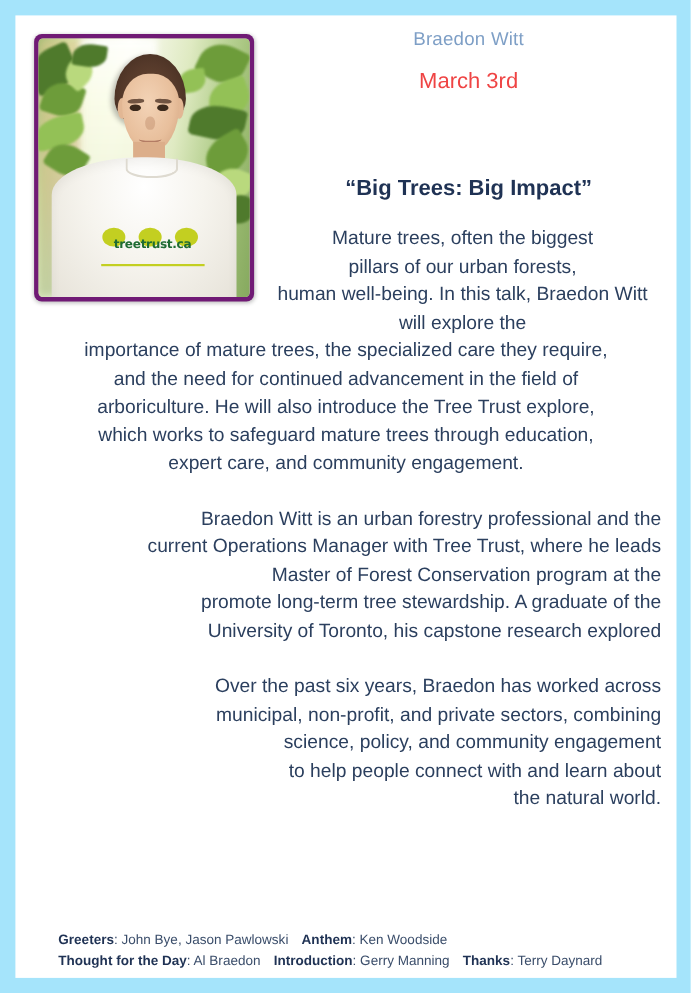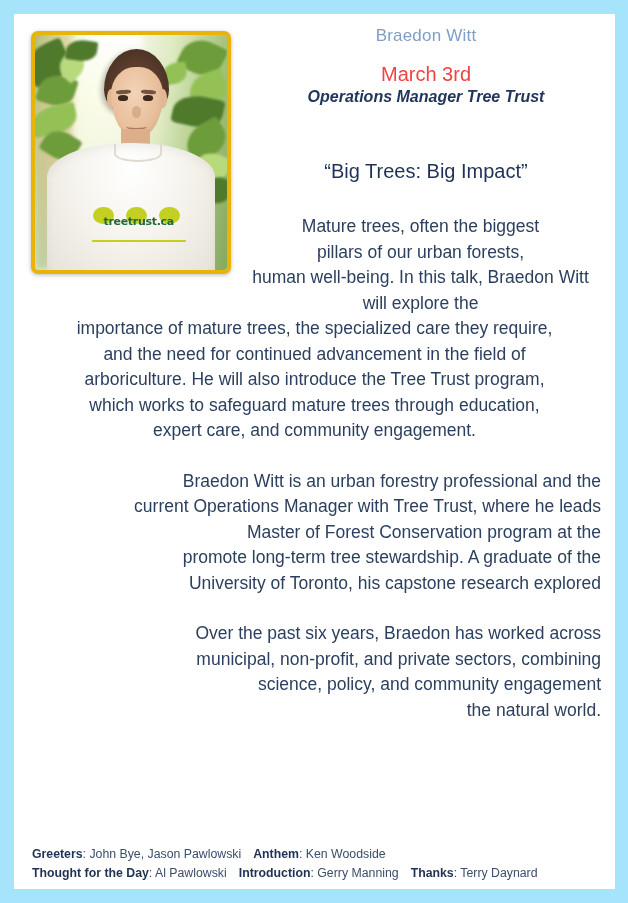--- a/index.html
+++ b/index.html
@@ -32,21 +32,21 @@
     overflow: hidden;
   }
 
   
   .photo-frame {
     position: absolute;
     left: 17px;
     top: 17px;
     width: 200px;
     height: 243px;
-    background: #eab308;
+    background: #701a75;
     border-radius: 7px;
     padding: 4px;
     box-sizing: border-box;
     box-shadow: 0 1px 4px rgba(0,0,0,0.28);
     z-index: 5;
   }
   .photo {
     position: relative;
     width: 100%;
     height: 100%;
@@ -268,29 +268,29 @@
     line-height: 1.25;
     margin-top: 1px;
   }
   .talk-title {
     position: absolute;
     left: 232px;
     top: 146px;
     width: 360px;
     text-align: center;
     font-size: 20px;
-    font-weight: normal;
+    font-weight: bold;
     color: #1f3254;
   }
 
   
   .body-wrap {
     position: absolute;
     left: 14px;
-    top: 200px;
+    top: 190px;
     width: 573px;
     color: #2b3f5e;
     font-size: 17.5px;
     line-height: 25.5px;
   }
   .float-block {
     float: left;
     width: 212px;
     height: 88px;
   }
@@ -306,21 +306,21 @@
   
   .footer {
     position: absolute;
     left: 18px;
     bottom: 6px;
     width: 562px;
     font-size: 12.3px;
     color: #3a4d6a;
     line-height: 19px;
   }
-  .footer .row { white-space: nowrap; }
+  .footer .row { white-space: nowrap; margin-left: 21px; }
   .footer b { color: #1f3254; }
   .footer .gap { display: inline-block; width: 12px; }
 </style>
 </head>
 <body>
 
 <div id="slide">
   <div id="canvas">
 
     <div class="photo-frame">
@@ -364,58 +364,58 @@
           <div class="logo-dot d3"></div>
           <div class="logo-text">treetrust.ca</div>
           <div class="logo-rule"></div>
         </div>
       </div>
     </div>
 
     <div class="header">
       <div class="speaker-name">Braedon Witt</div>
       <div class="talk-date">March 3rd</div>
-      <div class="speaker-role">Operations Manager Tree Trust</div>
     </div>
 
     <div class="talk-title">“Big Trees: Big Impact”</div>
 
     <div class="body-wrap">
       <div class="float-block"></div>
 
       <p class="para p1">
         <span class="ln">Mature trees, often the biggest</span>
         <span class="ln">pillars of our urban forests,</span>
         <span class="ln">human well-being. In this talk, Braedon Witt will explore the</span>
         <span class="ln">importance of mature trees, the specialized care they require,</span>
         <span class="ln">and the need for continued advancement in the field of</span>
-        <span class="ln">arboriculture. He will also introduce the Tree Trust program,</span>
+        <span class="ln">arboriculture. He will also introduce the Tree Trust explore,</span>
         <span class="ln">which works to safeguard mature trees through education,</span>
         <span class="ln">expert care, and community engagement.</span>
       </p>
 
       <p class="para p2">
         <span class="ln ind">Braedon Witt is an urban forestry professional and the</span>
         <span class="ln">current Operations Manager with Tree Trust, where he leads</span>
         <span class="ln">Master of Forest Conservation program at the</span>
         <span class="ln">promote long-term tree stewardship. A graduate of the</span>
         <span class="ln">University of Toronto, his capstone research explored</span>
       </p>
 
       <p class="para p3">
         <span class="ln ind">Over the past six years, Braedon has worked across</span>
         <span class="ln">municipal, non-profit, and private sectors, combining</span>
         <span class="ln">science, policy, and community engagement</span>
+        <span class="ln">to help people connect with and learn about</span>
         <span class="ln">the natural world.</span>
       </p>
     </div>
 
     <div class="footer">
       <div class="row">
         <b>Greeters</b><span>: </span><span>John Bye, Jason Pawlowski</span><span class="gap"></span><b>Anthem</b><span>: </span><span>Ken Woodside</span>
       </div>
       <div class="row">
-        <b>Thought for the Day</b><span>: </span><span>Al Pawlowski</span><span class="gap"></span><b>Introduction</b><span>: </span><span>Gerry Manning</span><span class="gap"></span><b>Thanks</b><span>: </span><span>Terry Daynard</span>
+        <b>Thought for the Day</b><span>: </span><span>Al Braedon</span><span class="gap"></span><b>Introduction</b><span>: </span><span>Gerry Manning</span><span class="gap"></span><b>Thanks</b><span>: </span><span>Terry Daynard</span>
       </div>
     </div>
 
   </div>
 </div>
 
 </body></html>

